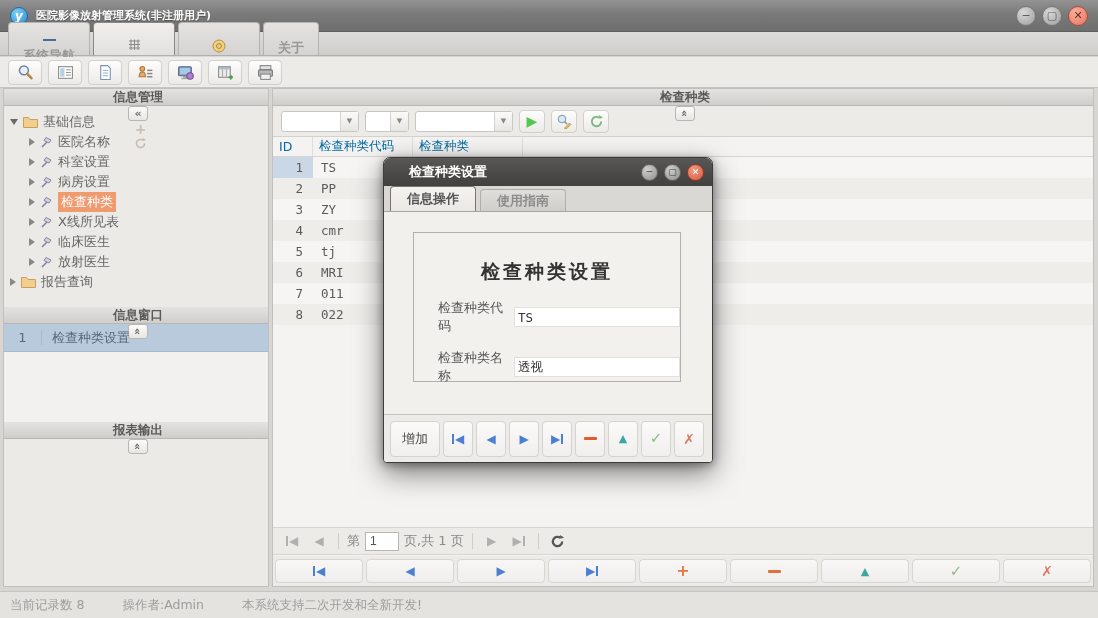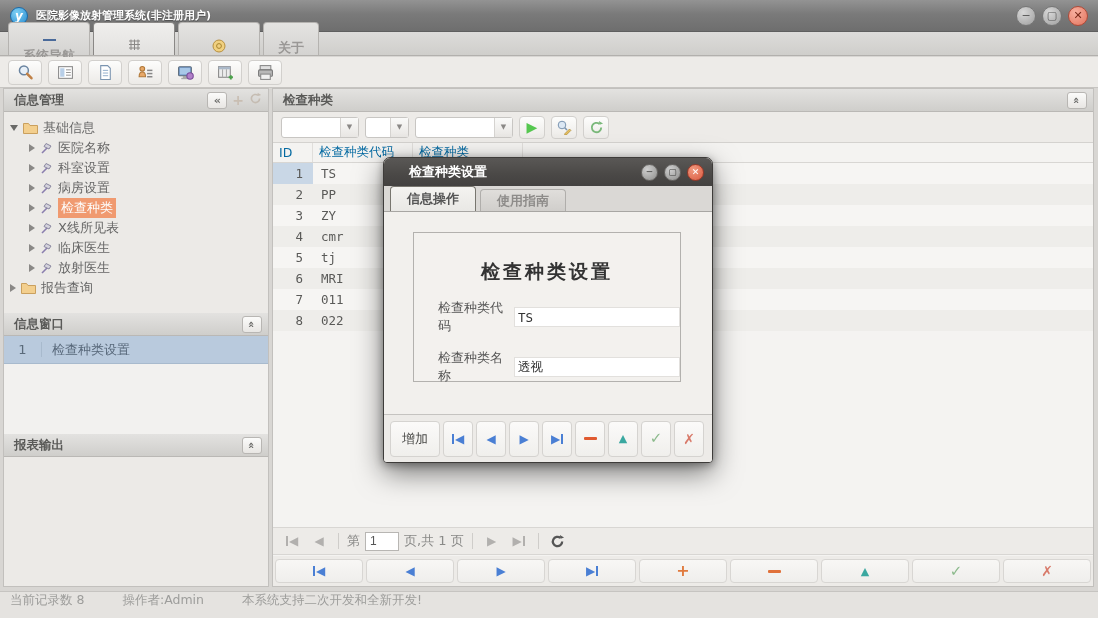--- a/index.html
+++ b/index.html
@@ -58,23 +58,23 @@
   
   .sidebar {
     position:absolute; left:3px; top:88px; width:266px; height:499px;
     background:#eceae7; border:1px solid #c2c0bd;
   }
   .mainpanel {
     position:absolute; left:272px; top:88px; width:822px; height:499px;
     background:#f4f3f1; border:1px solid #c2c0bd;
   }
   .panelhdr {
-    height:23px; background:linear-gradient(#e3e2e0,#cfcecb);
+    height:17px; background:linear-gradient(#e3e2e0,#cfcecb);
     border-bottom:1px solid #bab8b5; display:flex; align-items:center;
-    padding:0 6px 0 10px; font-weight:bold; font-size:12.5px; color:#5a5a58;
+    padding:0 6px 0 10px; font-weight:bold; font-size:12.5px; color:#5a5a58;flex-direction:column;
   }
   .panelhdr .sp { flex:1; }
   .hdrbtn {
     width:20px; height:17px; border:1px solid #b8b6b3; border-radius:3px;
     background:linear-gradient(#fbfbfa,#e8e6e3); color:#6a6a68;
     display:flex; align-items:center; justify-content:center; font-size:11px; font-weight:bold;
   }
   .chevup { display:inline-block; transform:rotate(90deg); font-weight:bold; }
   .graytool { color:#c9beb2; font-weight:bold; font-size:14px; margin-left:5px; }
   
@@ -143,21 +143,21 @@
   }
   .plusglyph { color:#e07a3e; font-size:16px; font-weight:bold; line-height:1; }
   .minusbar { width:13px; height:3px; background:#e0713a; border-radius:1px; }
   .upglyph { color:#3aa8a0; font-size:11px; line-height:1; }
   .checkglyph { color:#8cba8c; font-size:15px; font-weight:bold; line-height:1; }
   .xglyph { color:#d87a6a; font-size:14px; font-weight:bold; line-height:1; }
   
   .statusbar {
     position:absolute; left:0; bottom:0; right:0; height:27px;
     background:#e5e3e0; border-top:1px solid #c6c4c1;
-    display:flex; align-items:flex-start; padding-left:10px; gap:38px;
+    display:flex; align-items:center; padding-left:10px; gap:38px;
     color:#9d9d9b; font-size:12.5px;
   }
   
   .dialog {
     position:absolute; left:383px; top:157px; width:330px; height:306px;
     border-radius:7px 7px 4px 4px;
     box-shadow:0 10px 28px rgba(0,0,0,.5), 0 2px 8px rgba(0,0,0,.35);
     background:#f2f0ed; border:1px solid #3e3c3a;
   }
   .dtitle {

